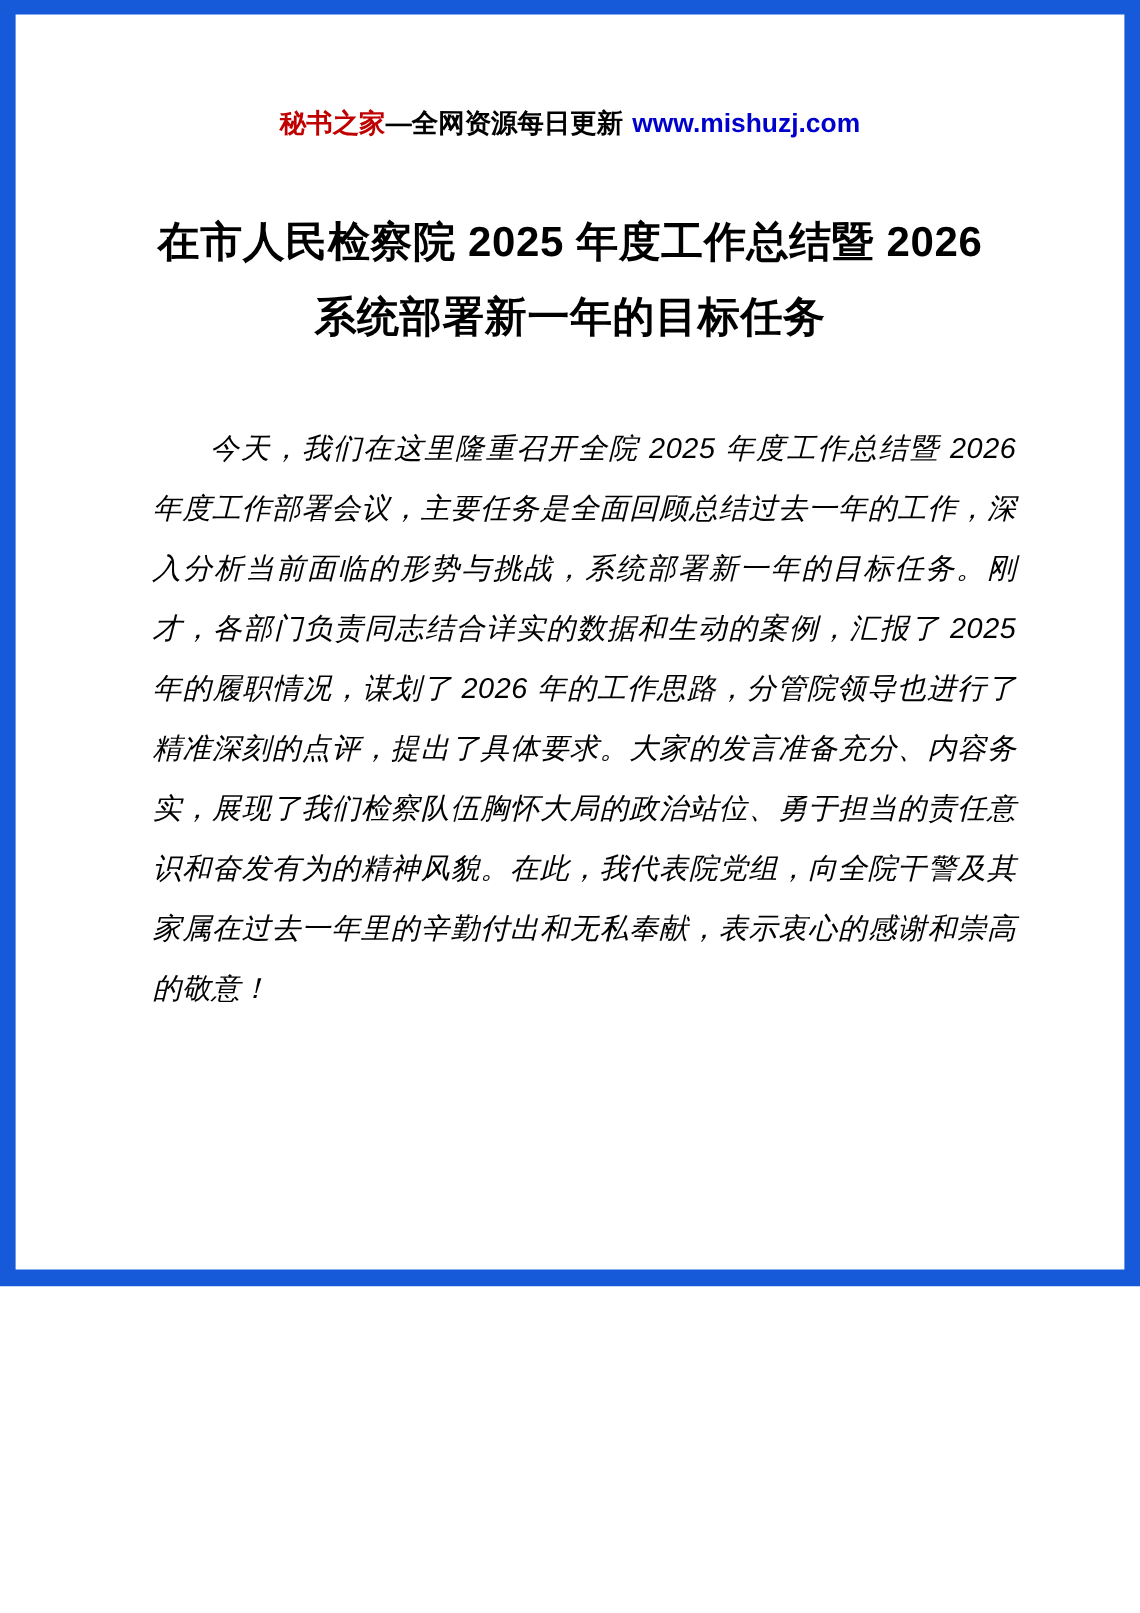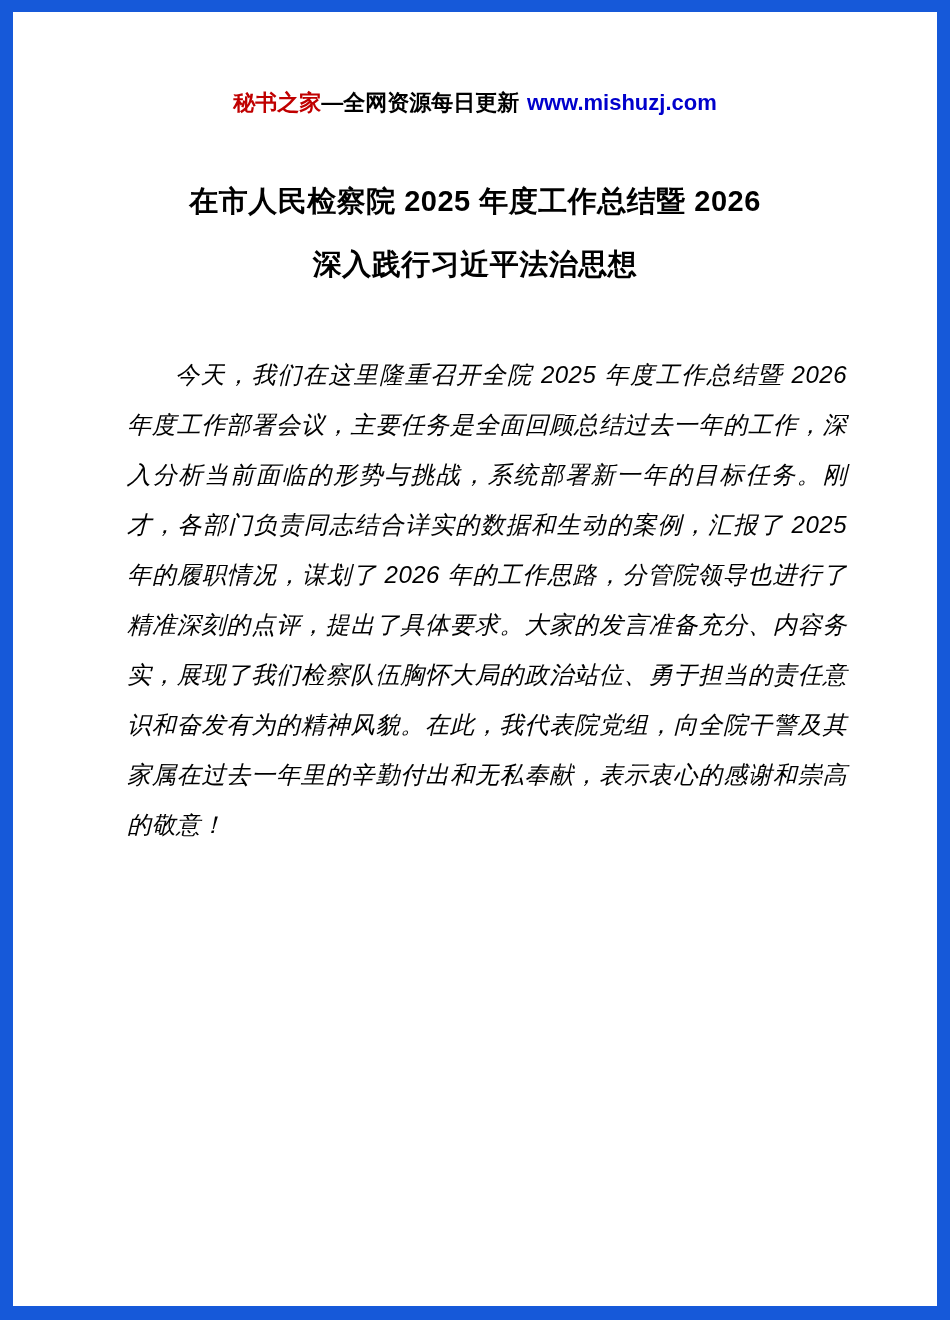--- a/index.html
+++ b/index.html
@@ -3,21 +3,21 @@
 <meta charset="utf-8">
 <style>
   html, body {
     margin: 0;
     padding: 0;
     background: #ffffff;
   }
   .page {
     position: relative;
     width: 950px;
-    height: 1320px;
+    height: 1072px;
     box-sizing: border-box;
     background: var(--page-white, #ffffff);
     border-style: solid;
     border-color: var(--border-blue, #1659d9);
     border-width: 12px 13px 14px 13px;
     font-family: "Liberation Sans", "DejaVu Sans", sans-serif;
     color: var(--text-black, #000000);
     overflow: hidden;
   }
   .site-header {
@@ -37,21 +37,21 @@
   }
   .url {
     color: var(--url-blue, #0000cc);
     margin-left: 0.35em;
     text-decoration: none;
     cursor: pointer;
   }
   .doc-title {
     margin: 52px 70px 0 70px;
     text-align: center;
-    font-size: 29px;
+    font-size: 35px;
     line-height: 63px;
     font-weight: bold;
     letter-spacing: 0.5px;
   }
   .doc-body {
     margin: 54px 90px 0 114px;
     font-size: 24px;
     line-height: 50px;
     text-align: justify;
     letter-spacing: 0.5px;
@@ -72,20 +72,20 @@
 <body>
 
 <div class="page">
 
   <div class="site-header">
     <span class="brand">秘书之家</span><span class="tagline">—全网资源每日更新</span><a class="url">www.mishuzj.com</a>
   </div>
 
   <h1 class="doc-title">
     <span>在市人民检察院 2025 年度工作总结暨 2026</span><br>
-    <span>深入践行习近平法治思想</span>
+    <span>系统部署新一年的目标任务</span>
   </h1>
 
   <div class="doc-body">
     <p class="para">今天，我们在这里隆重召开全院 2025 年度工作总结暨 2026 年度工作部署会议，主要任务是全面回顾总结过去一年的工作，深入分析当前面临的形势与挑战，系统部署新一年的目标任务。刚才，各部门负责同志结合详实的数据和生动的案例，汇报了 2025 年的履职情况，谋划了 2026 年的工作思路，分管院领导也进行了精准深刻的点评，提出了具体要求。大家的发言准备充分、内容务实，展现了我们检察队伍胸怀大局的政治站位、勇于担当的责任意识和奋发有为的精神风貌。在此，我代表院党组，向全院干警及其家属在过去一年里的辛勤付出和无私奉献，表示衷心的感谢和崇高的敬意！</p>
   </div>
 
 </div>
 
 </body></html>

